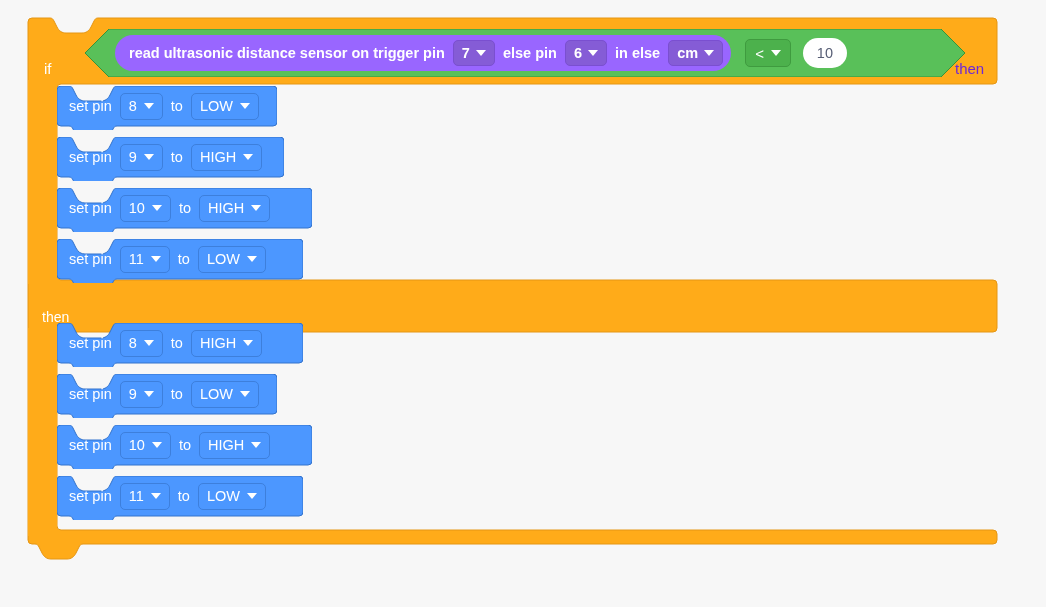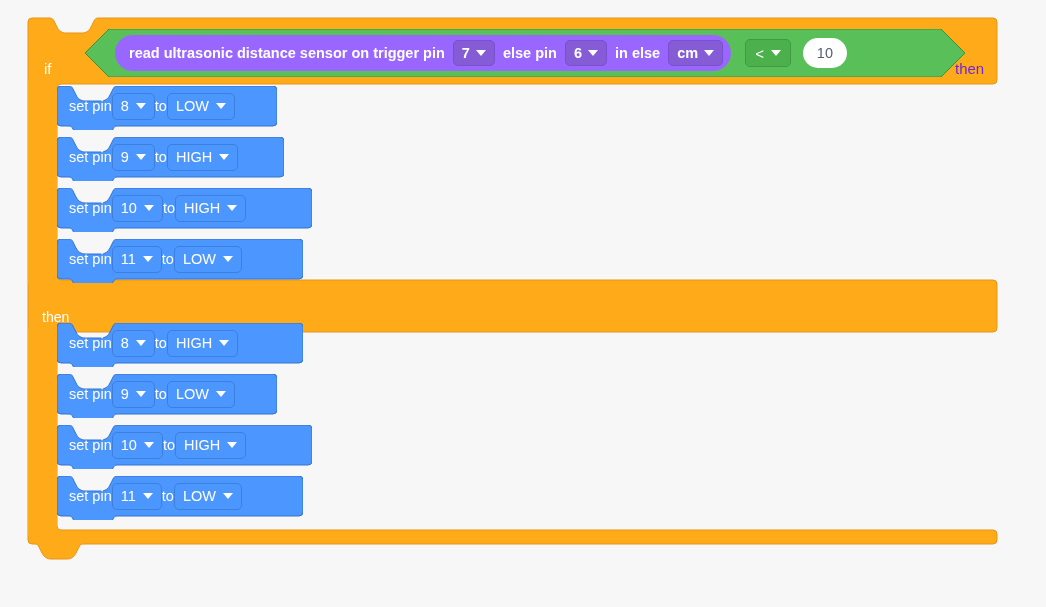--- a/index.html
+++ b/index.html
@@ -157,20 +157,21 @@
     left: 0;
     top: 0;
   }
   .stack-inner {
     position: absolute;
     left: 0;
     top: 0;
     height: 40px;
     display: flex;
     align-items: center;
+    gap: 8px;
     padding-left: 12px;
   }
   .stack-inner .blk-label { font-size: 14.5px; }
 
   .fld-blue {
     height: 27px;
     min-width: 36px;
     border-radius: 5px;
     background: #4c97ff;
     border: 1px solid #3d7fdc;

